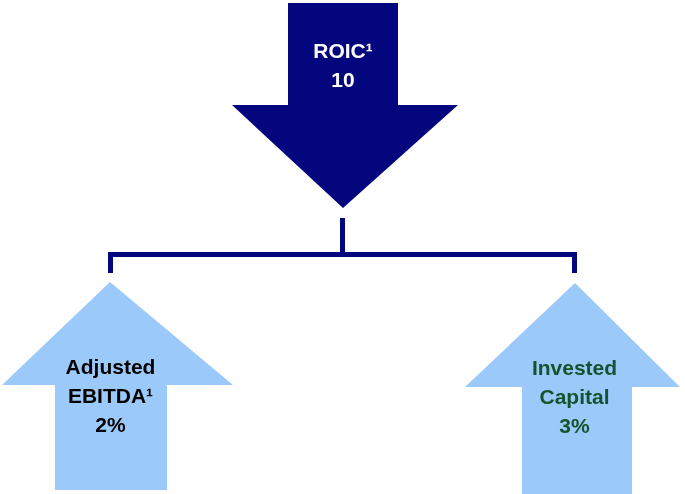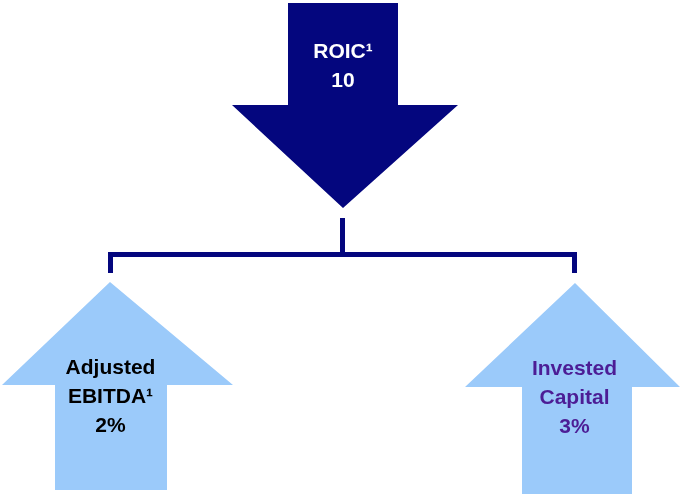--- a/index.html
+++ b/index.html
@@ -59,21 +59,21 @@
     color: #FFFFFF;
   }
   .arrow-up-blue-left .arrow-text {
     top: 70px;
     left: -7px;
     color: #000000;
   }
   .arrow-up-blue-right .arrow-text {
     top: 70px;
     left: 2px;
-    color: #4c1d95;
+    color: #14532d;
   }
   .arrow-text span { display: block; }
   .connector {
     position: absolute;
     background: #04067E;
   }
   .conn-stem      { left: 340px; top: 218px; width: 5px;   height: 36px; }
   .conn-crossbar  { left: 108px; top: 252px; width: 469px; height: 5px;  }
   .conn-drop-left { left: 108px; top: 252px; width: 5px;   height: 21px; }
   .conn-drop-right{ left: 572px; top: 252px; width: 5px;   height: 21px; }

